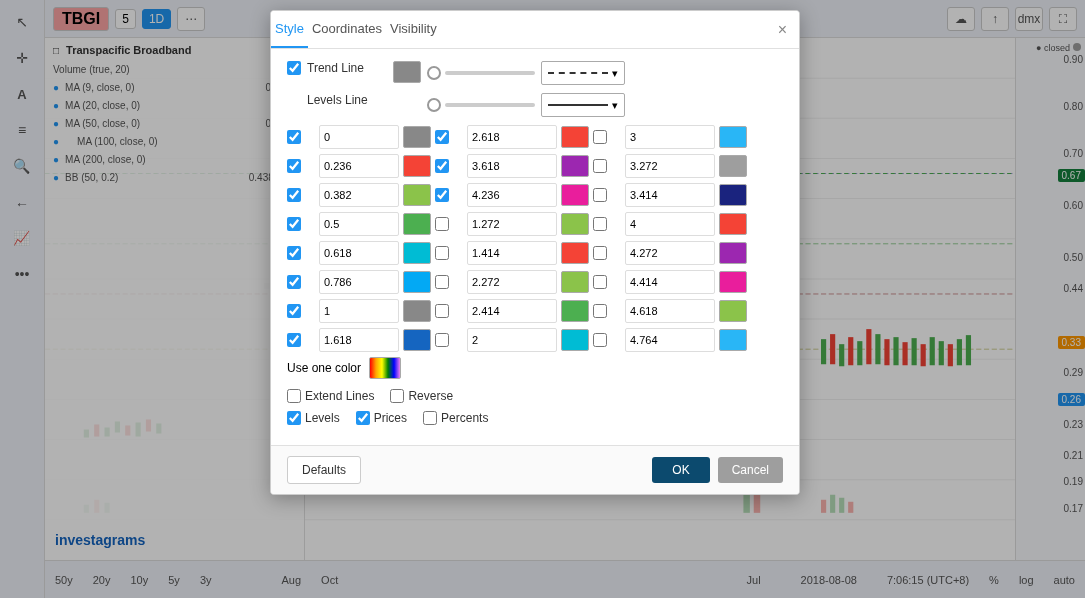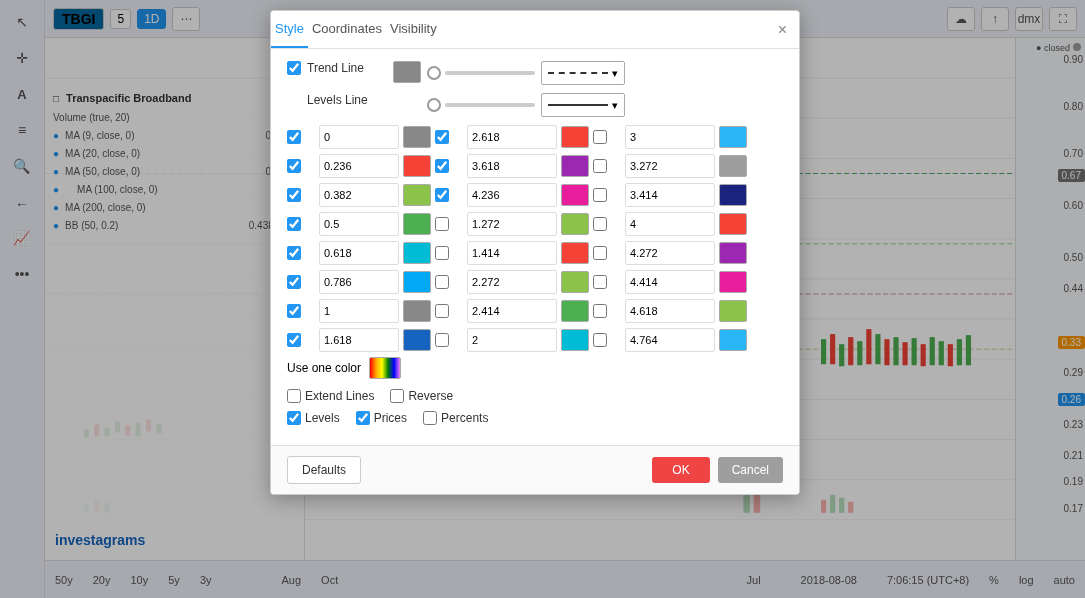--- a/index.html
+++ b/index.html
@@ -43,26 +43,26 @@
       height: 38px;
       background: #f0f3fa;
       border-bottom: 1px solid #ddd;
       display: flex;
       align-items: center;
       padding: 0 8px;
       gap: 6px;
       z-index: 10;
     }
     .ticker-box {
-      background: #0369a1;
+      background: #fca5a5;
       border: 1px solid #ccc;
       border-radius: 3px;
       padding: 2px 8px;
       font-weight: bold;
-      font-size: 14px;
+      font-size: 16px;
     }
     .interval-box {
       background: white;
       border: 1px solid #ccc;
       border-radius: 3px;
       padding: 2px 6px;
       font-size: 12px;
     }
     .interval-active {
       background: #2196f3;
@@ -116,21 +116,20 @@
 
     
     .left-panel {
       position: absolute;
       left: 45px; top: 38px; width: 260px; bottom: 38px;
       background: rgba(255,255,255,0.85);
       border-right: 1px solid #e0e0e0;
       padding: 6px 8px;
       z-index: 5;
       font-size: 11px;
-      margin-top: 48px;
     }
     .panel-title {
       font-size: 11px;
       font-weight: 600;
       color: #333;
       margin-bottom: 4px;
     }
     .panel-row {
       display: flex; align-items: center;
       height: 18px;
@@ -163,21 +162,21 @@
 
     
     .price-label {
       position: absolute;
       right: 2px;
       font-size: 10px;
       color: #555;
       text-align: right;
     }
     .price-label-highlight {
-      background: #737373;
+      background: #15803d;
       color: white;
       padding: 1px 4px;
       border-radius: 2px;
       font-size: 10px;
       position: absolute;
       right: 0;
     }
 
     
     .modal-overlay {
@@ -363,21 +362,21 @@
     .btn-defaults {
       border: 1px solid #ccc;
       background: white;
       border-radius: 3px;
       padding: 6px 14px;
       cursor: pointer;
       font-size: 12px;
       color: #333;
     }
     .btn-ok {
-      background: #ef4444;
+      background: #0c4a6e;
       color: white;
       border: none;
       border-radius: 3px;
       padding: 6px 20px;
       cursor: pointer;
       font-size: 12px;
     }
     .btn-cancel {
       background: #9e9e9e;
       color: white;

